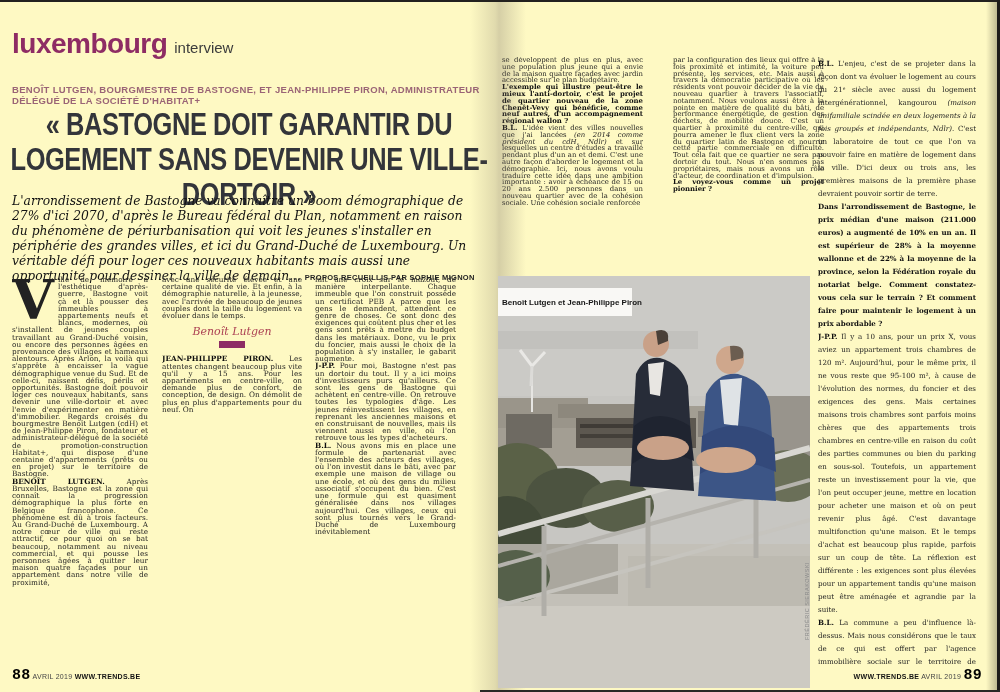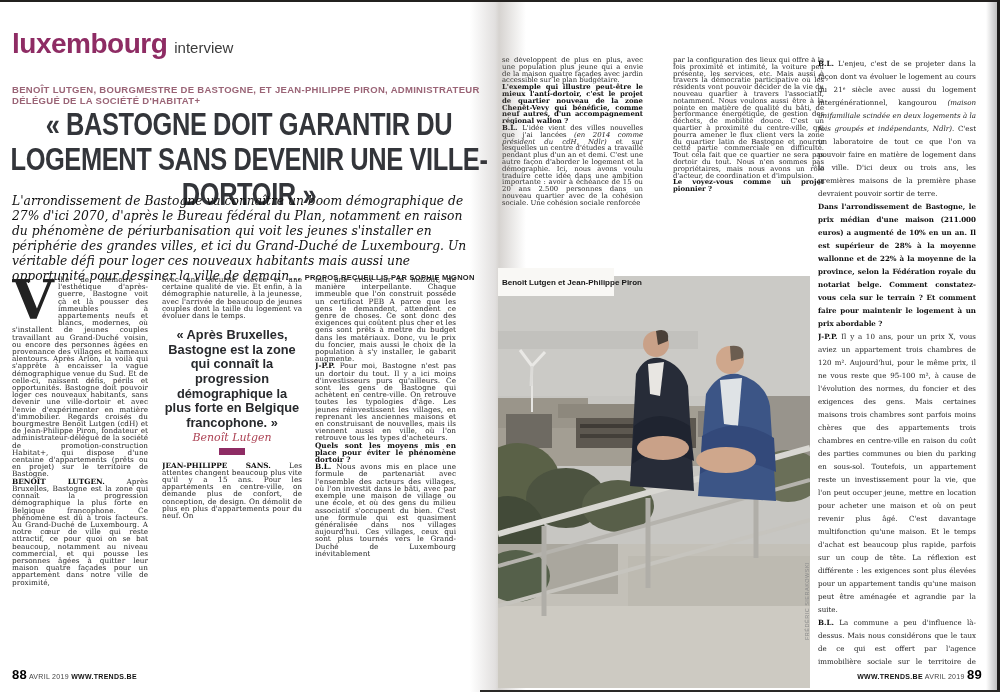--- a/index.html
+++ b/index.html
@@ -1,16 +1,16 @@
 <!DOCTYPE html>
 <html><head>
 <meta charset="utf-8">
 <style>
   html,body{margin:0;padding:0;background:#3a3a3a;}
-  #spread{position:relative;width:1000px;height:692px;background:#ffffff;overflow:hidden;
+  #spread{position:relative;width:1000px;height:692px;background:#fef9c3;overflow:hidden;
           font-family:"DejaVu Serif",serif;color:#1e1e1e;}
   
   .edge-top{position:absolute;left:0;top:0;width:1000px;height:2px;background:#23211f;}
   .edge-right{position:absolute;right:0;top:0;width:3px;height:692px;background:#1d1c1a;}
   .edge-bottom{position:absolute;left:480px;bottom:0;width:520px;height:2px;background:#2a2927;}
   .spine{position:absolute;top:0;left:470px;width:56px;height:692px;
          background:linear-gradient(90deg,rgba(0,0,0,0) 0%,rgba(90,80,75,.18) 45%,rgba(120,110,100,.30) 52%,rgba(0,0,0,0) 100%);}
   .page-curl{position:absolute;top:0;left:986px;width:11px;height:692px;
          background:linear-gradient(90deg,rgba(0,0,0,0),rgba(0,0,0,.25));}
 
@@ -46,34 +46,34 @@
            margin:2px 4px 0 0;}
 
   
   #pullquote{margin:9px 0 7px;text-align:center;}
   #pq-text{font-family:"Liberation Sans",sans-serif;font-weight:bold;
            font-size:12.8px;line-height:14.6px;color:#27292c;}
   #pq-attr{margin-top:4px;font-style:italic;font-size:11px;}
   #pq-rule{width:26px;height:7px;margin:6px auto 4px;}
 
   
-  #caption-box{position:absolute;left:498px;top:268px;width:116px;height:28px;background:#f9f8f5;z-index:3;}
+  #caption-box{position:absolute;left:498px;top:288px;width:134px;height:28px;background:#f9f8f5;z-index:3;}
   #caption{position:absolute;left:4px;top:10px;font-family:"Liberation Sans",sans-serif;
            font-size:8px;font-weight:bold;color:#161616;white-space:nowrap;}
   #photo{position:absolute;left:498px;top:276px;width:312px;height:412px;z-index:1;}
   #photo-credit{position:absolute;left:804px;top:640px;z-index:2;
       font-family:"Liberation Sans",sans-serif;font-size:5.5px;color:#8a8a8a;letter-spacing:.5px;
       transform:rotate(-90deg);transform-origin:0 0;white-space:nowrap;}
 
   
   .footer{position:absolute;top:667px;font-family:"Liberation Sans",sans-serif;
           font-size:7px;color:#444;letter-spacing:.3px;}
   #footer-left{left:12px;}
   #footer-right{right:18px;}
-  .footer .pageno{font-size:13px;font-weight:bold;color:#000;}
+  .footer .pageno{font-size:15px;font-weight:bold;color:#000;font-family:Liberation Mono, monospace;}
   .footer .site{font-weight:bold;color:#111;}
 </style>
 </head>
 <body>
 
 <div id="spread">
 
   <div id="kicker">
     <span class="mag" style="color:#8e2c64">luxembourg</span><span class="sec">interview</span>
   </div>
@@ -90,33 +90,31 @@
   <div id="col-l1" class="col">
       <p><span class="dropcap">V</span>ille de mémoire à l'esthétique d'après-guerre, Bastogne voit çà et là pousser des immeubles à appartements neufs et blancs, modernes, où s'installent de jeunes couples travaillant au Grand-Duché voisin, ou encore des personnes âgées en provenance des villages et hameaux alentours. Après Arlon, la voilà qui s'apprête à encaisser la vague démographique venue du Sud. Et de celle-ci, naissent défis, périls et opportunités. Bastogne doit pouvoir loger ces nouveaux habitants, sans devenir une ville-dortoir et avec l'envie d'expérimenter en matière d'immobilier. Regards croisés du bourgmestre Benoît Lutgen (cdH) et de Jean-Philippe Piron, fondateur et administrateur-délégué de la société de promotion-construction Habitat+, qui dispose d'une centaine d'appartements (prêts ou en projet) sur le territoire de Bastogne.</p>
       <p><b>BENOÎT LUTGEN.</b> Après Bruxelles, Bastogne est la zone qui connaît la progression démographique la plus forte en Belgique francophone. Ce phénomène est dû à trois facteurs. Au Grand-Duché de Luxembourg. A notre cœur de ville qui reste attractif, ce pour quoi on se bat beaucoup, notamment au niveau commercial, et qui pousse les personnes âgées à quitter leur maison quatre façades pour un appartement dans notre ville de proximité,</p>
     </div>
 
   <div id="col-l2" class="col">
     <div>
         <p>avec une sécurité élevée et une certaine qualité de vie. Et enfin, à la démographie naturelle, à la jeunesse, avec l'arrivée de beaucoup de jeunes couples dont la taille du logement va évoluer dans le temps.</p>
       </div>
     <blockquote id="pullquote" style="margin:9px 0 7px;">
-      <div id="pq-text">« Après Bruxelles, Bastogne est la zone qui connaît la progression démographique la plus forte en Belgique francophone. »</div>
       <div id="pq-attr" style="color:#ac4153">Benoît Lutgen</div>
       <div id="pq-rule" style="background:#8e2c64"></div>
     </blockquote>
     <div>
-        <p><b>JEAN-PHILIPPE SANS.</b> Les attentes changent beaucoup plus vite qu'il y a 15 ans. Pour les appartements en centre-ville, on demande plus de confort, de conception, de design. On démolit de plus en plus d'appartements pour du neuf. On</p>
+        <p><b>JEAN-PHILIPPE PIRON.</b> Les attentes changent beaucoup plus vite qu'il y a 15 ans. Pour les appartements en centre-ville, on demande plus de confort, de conception, de design. On démolit de plus en plus d'appartements pour du neuf. On</p>
       </div>
   </div>
 
   <div id="col-l3" class="col">
       <p>fait une croix sur le mazout, de manière interpellante. Chaque immeuble que l'on construit possède un certificat PEB A parce que les gens le demandent, attendent ce genre de choses. Ce sont donc des exigences qui coûtent plus cher et les gens sont prêts à mettre du budget dans les matériaux. Donc, vu le prix du foncier, mais aussi le choix de la population à s'y installer, le gabarit augmente.</p>
       <p><b>J-P.P.</b> Pour moi, Bastogne n'est pas un dortoir du tout. Il y a ici moins d'investisseurs purs qu'ailleurs. Ce sont les gens de Bastogne qui achètent en centre-ville. On retrouve toutes les typologies d'âge. Les jeunes réinvestissent les villages, en reprenant les anciennes maisons et en construisant de nouvelles, mais ils viennent aussi en ville, où l'on retrouve tous les types d'acheteurs.</p>
-      <p class="q">Quels sont les moyens mis en place pour éviter le phénomène dortoir ?</p>
       <p><b>B.L.</b> Nous avons mis en place une formule de partenariat avec l'ensemble des acteurs des villages, où l'on investit dans le bâti, avec par exemple une maison de village ou une école, et où des gens du milieu associatif s'occupent du bien. C'est une formule qui est quasiment généralisée dans nos villages aujourd'hui. Ces villages, ceux qui sont plus tournés vers le Grand-Duché de Luxembourg inévitablement</p>
     </div>
 
   <div id="footer-left" class="footer">
     <span class="pageno">88</span>
     <span>AVRIL 2019</span>
     <span class="site">WWW.TRENDS.BE</span>
   </div>
 
   <div id="col-ra" class="col">

